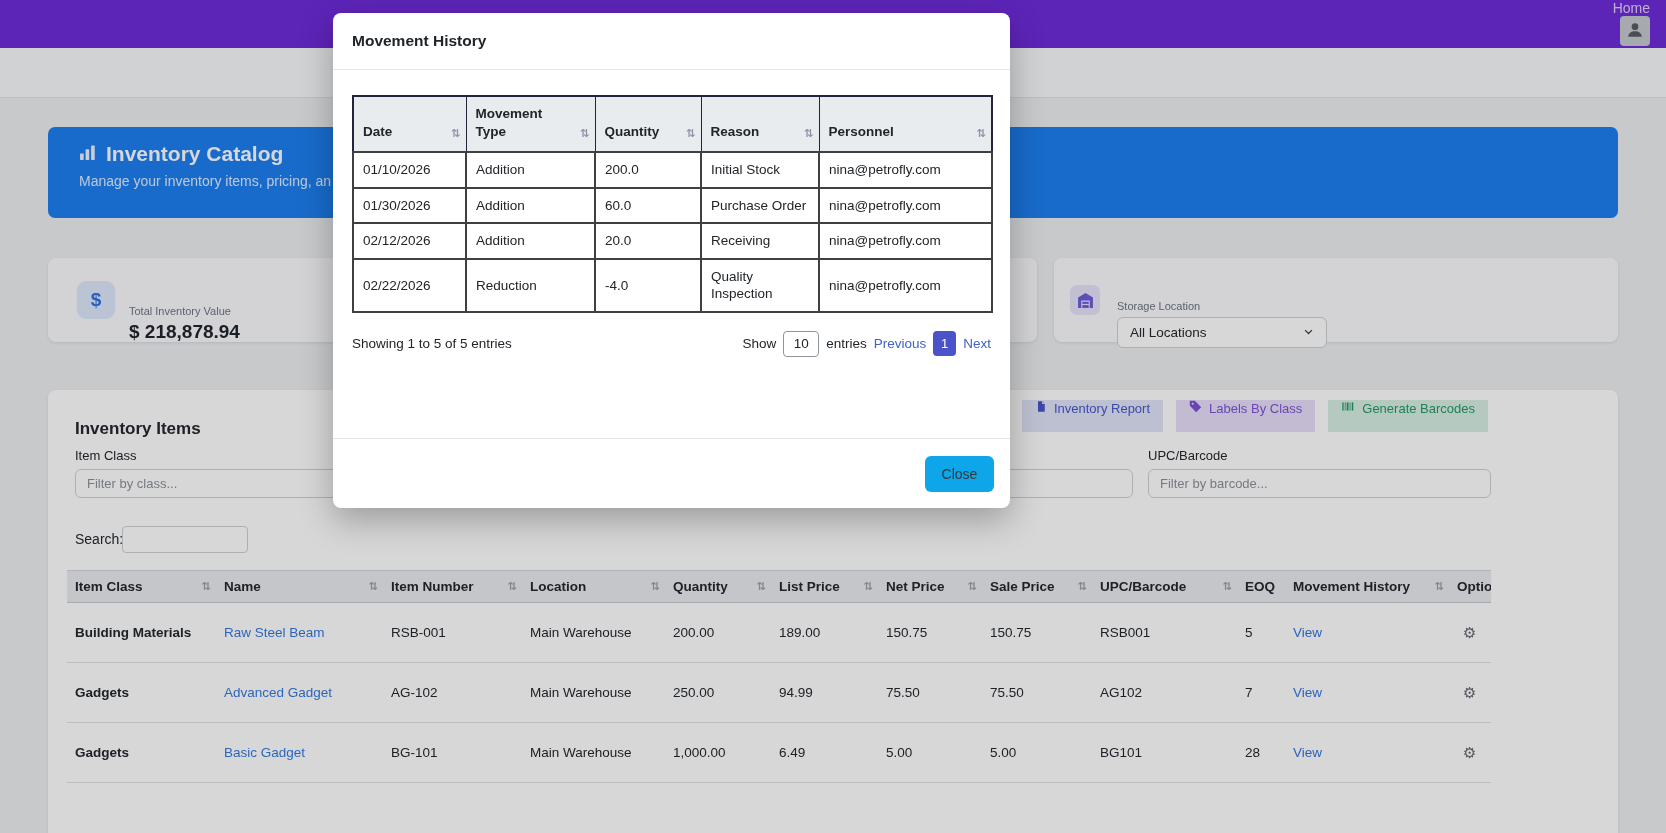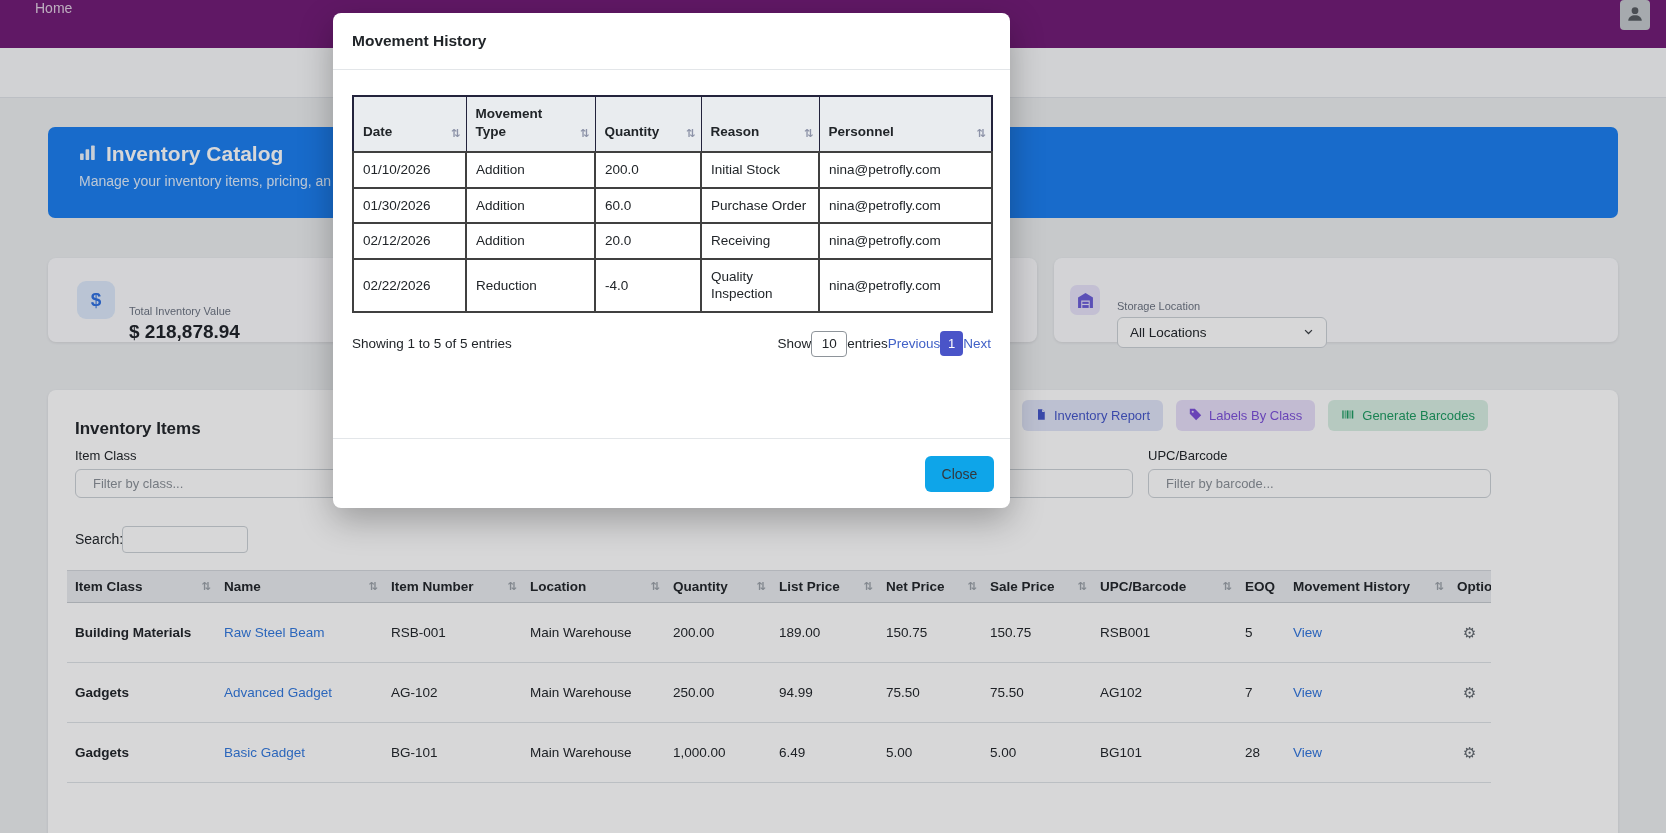--- a/index.html
+++ b/index.html
@@ -3,22 +3,22 @@
 <meta charset="utf-8">
 <style>
   html,body { margin:0; padding:0; background:#555; }
   * { box-sizing:border-box; }
   .screen {
     position:relative; width:1666px; height:833px; overflow:hidden;
     background:#eceef0; font-family:"Liberation Sans","DejaVu Sans",sans-serif;
     color:#212529; font-size:14px;
   }
   
-  .navbar { position:absolute; top:0; left:0; right:0; height:48px; background:#701a75;
-            display:flex; align-items:flex-start; padding:0 16px; z-index:1; }
+  .navbar { position:absolute; top:0; left:0; right:0; height:48px; background:#6d28d9;
+            display:flex; align-items:flex-end; padding:0 16px; z-index:1;flex-direction:column; }
   .nav-home { margin-left:19px; color:rgba(255,255,255,.78); font-size:14px; text-decoration:none; cursor:pointer; }
   .avatar { margin-left:auto; width:30px; height:30px; border-radius:4px; background:#c5c9cd;
             display:flex; align-items:center; justify-content:center; cursor:pointer; }
   .subheader { position:absolute; top:48px; left:0; right:0; height:50px; background:#f8f9fa;
                border-bottom:1px solid #dfe3e7; }
   
   .banner { position:absolute; top:127px; left:48px; width:1570px; height:91px; border-radius:7px;
             background:#1a7ef0; color:#fff; padding:15px 0 0 31px; }
   .banner-title { display:flex; align-items:center; gap:10px; font-size:21px; font-weight:700; }
   .banner-sub { margin-top:7px; font-size:14px; color:rgba(255,255,255,.86); }
@@ -34,29 +34,29 @@
   .metric-label { font-size:11px; color:#6b7280;margin-top:48px; }
   .metric-value { font-size:19px; font-weight:700; margin-top:4px; color:#1d2127; }
   .select-box { display:flex; align-items:center; justify-content:space-between; width:210px; height:31px;
                 margin-top:5px; padding:0 12px; background:#fff; border:1px solid #cbd0d5; border-radius:6px;
                 font-size:13.5px; cursor:pointer; }
   
   .panel { position:absolute; top:390px; left:48px; width:1570px; height:470px; background:#fff;
            border-radius:8px; box-shadow:0 1px 3px rgba(0,0,0,.09); }
   .panel-title { position:absolute; left:27px; top:15px; font-size:17px; font-weight:700; }
   .actions { position:absolute; top:10px; right:130px; display:flex; gap:13px; }
-  .btn-soft { display:flex; align-items:flex-start; gap:7px; height:31px; padding:8px 13px; border:none;
-              border-radius:6px; font-size:13px; font-weight:500; cursor:pointer;
+  .btn-soft { display:flex; align-items:flex-end; gap:7px; height:31px; padding:16px 13px; border:none;
+              border-radius:0; font-size:13px; font-weight:500; cursor:pointer;
               font-family:inherit; }
   .btn-report { background:#dfe4f7; color:#4355c8; }
   .btn-labels { background:#e6def8; color:#7b4fd8; }
   .btn-barcodes { background:#d8efe3; color:#1c9a60; }
   .filter-label { position:absolute; top:58px; font-size:13px; }
   .filter-input { position:absolute; top:79px; width:343px; height:29px; border:1px solid #cbd0d5;
-                  border-radius:6px; padding:0 17px; font-size:13px; background:#fff; color:#212529;
+                  border-radius:6px; padding:0 11px; font-size:13px; background:#fff; color:#212529;
                   font-family:inherit; }
   .filter-input::placeholder { color:#8a9097; }
   .search-label { position:absolute; left:27px; top:141px; font-size:14px; }
   .search-input { position:absolute; left:74px; top:136px; width:126px; height:27px;
                   border:1px solid #cbd0d5; border-radius:4px; padding:0 8px; font-size:13px;
                   background:#fff; font-family:inherit; }
   .table-wrap { position:absolute; left:19px; top:180px; width:1424px; height:282px; overflow:hidden; }
   .inv-table { border-collapse:collapse; table-layout:fixed; width:1542px; font-size:13.5px; }
   .inv-table th { background:#e8ebee; height:32px; font-weight:700; text-align:left; padding:0 8px;
                   position:relative; border-top:1px solid #d3d7db; border-bottom:1px solid #c6cacf;
@@ -78,21 +78,21 @@
   .modal-body { padding:25px 19px 0; }
   .mh-table { border-collapse:collapse; table-layout:fixed; width:639px; font-size:13.5px;
               border:2px solid #23233c; }
   .mh-table th { background:#e9ecef; border:1px solid #23233c; vertical-align:bottom; text-align:left;
                  padding:8px 22px 11px 9px; font-weight:700; height:56px; position:relative; line-height:1.3; }
   .sort2 { position:absolute; right:5px; bottom:11px; font-size:11px; color:#8d93a8; }
   .mh-table td { border:2px solid #404040; padding:8px 9px; line-height:1.3; height:34px;
                  vertical-align:middle; }
   .dt-row { display:flex; align-items:center; margin-top:18px; width:639px; }
   .dt-info { font-size:13.5px; }
-  .dt-controls { margin-left:auto; display:flex; align-items:center; font-size:13.5px; }
+  .dt-controls { margin-left:auto; display:flex; align-items:center; gap:7px; font-size:13.5px; }
   .pagesize { width:36px; height:26px; border:1px solid #8e949a; border-radius:4px; display:flex;
               align-items:center; justify-content:center; cursor:pointer; }
   .pg-link { color:#4161c7; text-decoration:none; cursor:pointer; }
   .pg-active { width:23px; height:25px; border-radius:4px; background:#4a54c8; color:#fff;
                display:flex; align-items:center; justify-content:center; font-size:13px; cursor:pointer; }
   .modal-footer { position:absolute; bottom:0; left:0; right:0; height:70px; border-top:1px solid #e3e6e9;
                   display:flex; justify-content:flex-end; align-items:center; padding:0 16px; }
   .btn-close { width:69px; height:36px; border:none; border-radius:6px; background:#0ea5e9;
                color:#33383d; font-size:14px; cursor:pointer; font-family:inherit; }
 </style>

